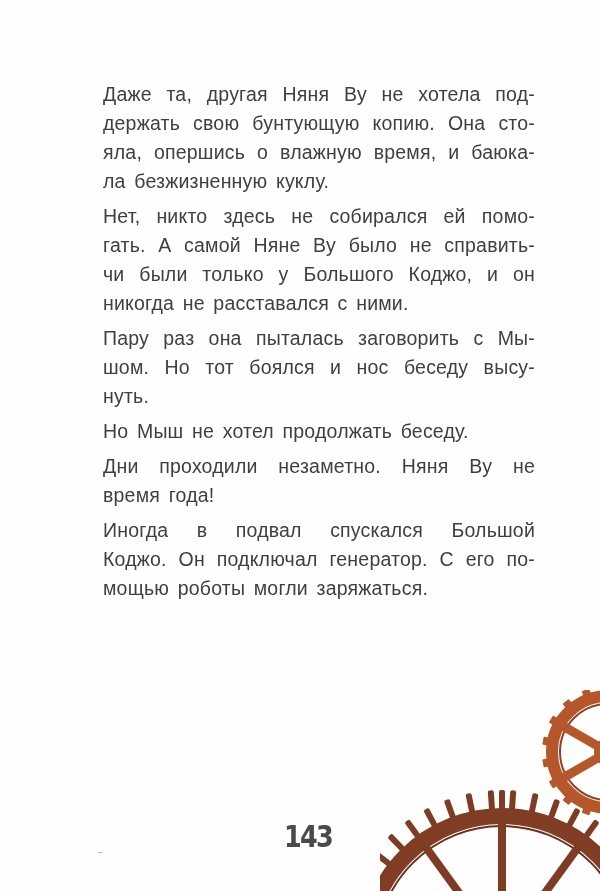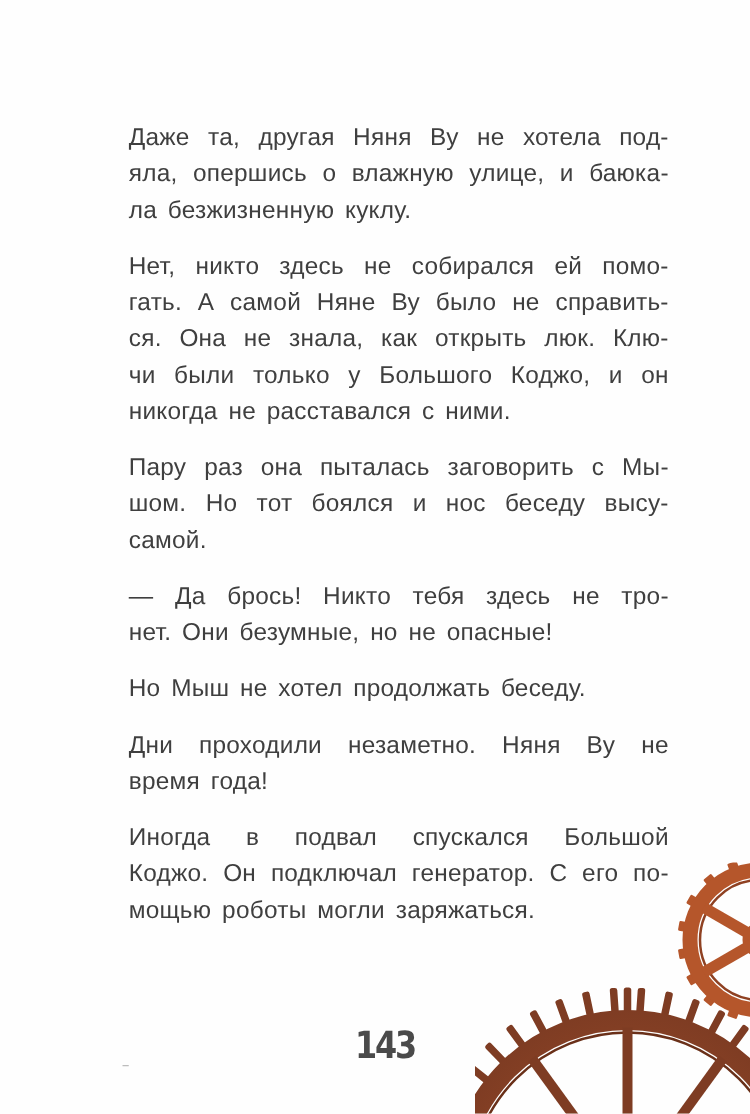--- a/index.html
+++ b/index.html
@@ -19,21 +19,21 @@
       position: absolute;
       left: 103px;
       top: 80px;
       width: 432px;
     }
     .para {
       font-size: 19.5px;
       line-height: 29px;
       text-align: justify;
       text-align-last: left;
-      margin: 16px 0 6px 0;
+      margin: 0 0 6px 0;
       text-indent: 0;
       letter-spacing: 0.2px;
       word-spacing: 3px;
     }
     .line {
       display: block;
       text-align: justify;
       text-align-last: justify;
       white-space: nowrap;
       height: 29px;
@@ -68,38 +68,34 @@
       height: 1px;
       background: #bdbdbd;
     }
   </style>
 </head>
 <body>
 
 <div class="page-text">
   <p class="para">
     <span class="line">Даже та, другая Няня Ву не хотела под-</span>
-    <span class="line">яла, опершись о влажную улице, и баюка-</span>
+    <span class="line">держать свою бунтующую копию. Она сто-</span>
+    <span class="line">яла, опершись о влажную время, и баюка-</span>
     <span class="line last">ла безжизненную куклу.</span>
   </p>
   <p class="para">
     <span class="line">Нет, никто здесь не собирался ей помо-</span>
     <span class="line">гать. А самой Няне Ву было не справить-</span>
-    <span class="line">ся. Она не знала, как открыть люк. Клю-</span>
     <span class="line">чи были только у Большого Коджо, и он</span>
     <span class="line last">никогда не расставался с ними.</span>
   </p>
   <p class="para">
     <span class="line">Пару раз она пыталась заговорить с Мы-</span>
     <span class="line">шом. Но тот боялся и нос беседу высу-</span>
-    <span class="line last">самой.</span>
-  </p>
-  <p class="para">
-    <span class="line">— Да брось! Никто тебя здесь не тро-</span>
-    <span class="line last">нет. Они безумные, но не опасные!</span>
+    <span class="line last">нуть.</span>
   </p>
   <p class="para">
     <span class="line last">Но Мыш не хотел продолжать беседу.</span>
   </p>
   <p class="para">
     <span class="line">Дни проходили незаметно. Няня Ву не</span>
     <span class="line last">время года!</span>
   </p>
   <p class="para">
     <span class="line">Иногда в подвал спускался Большой</span>

